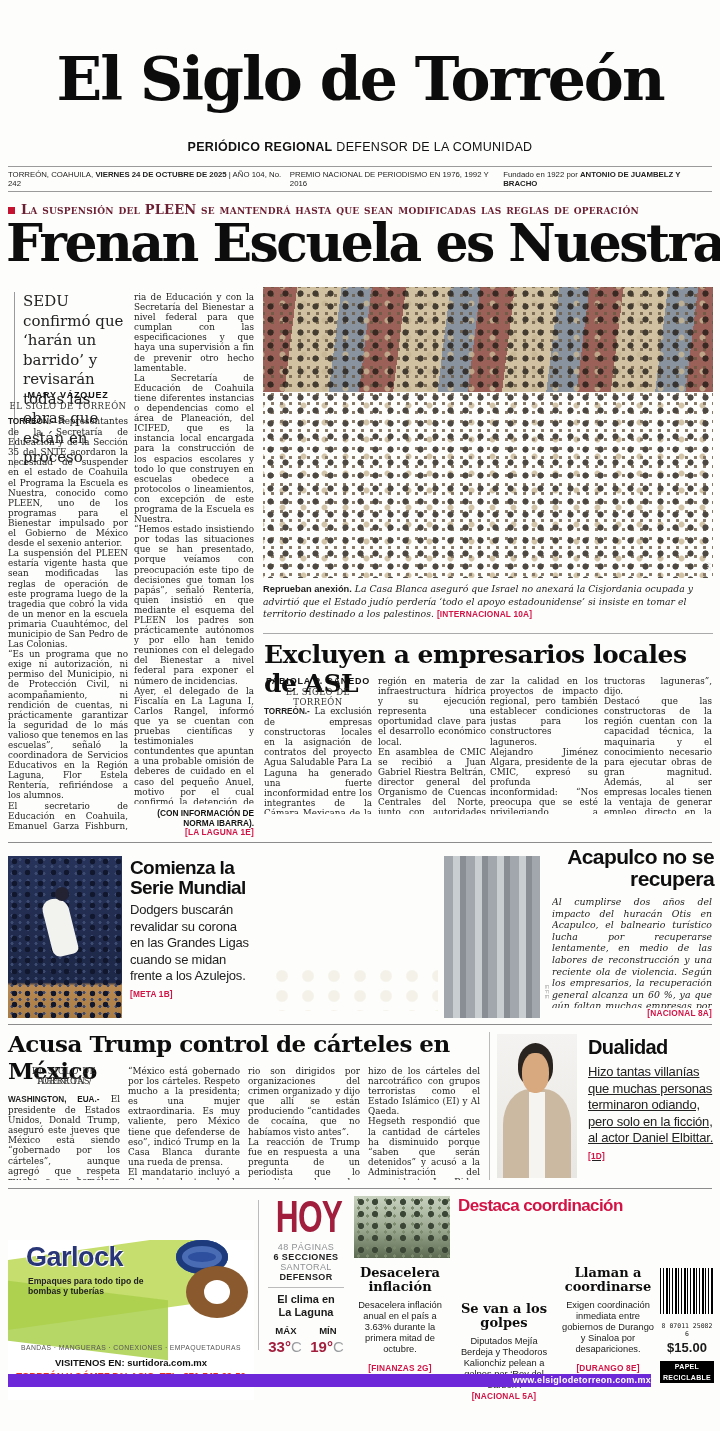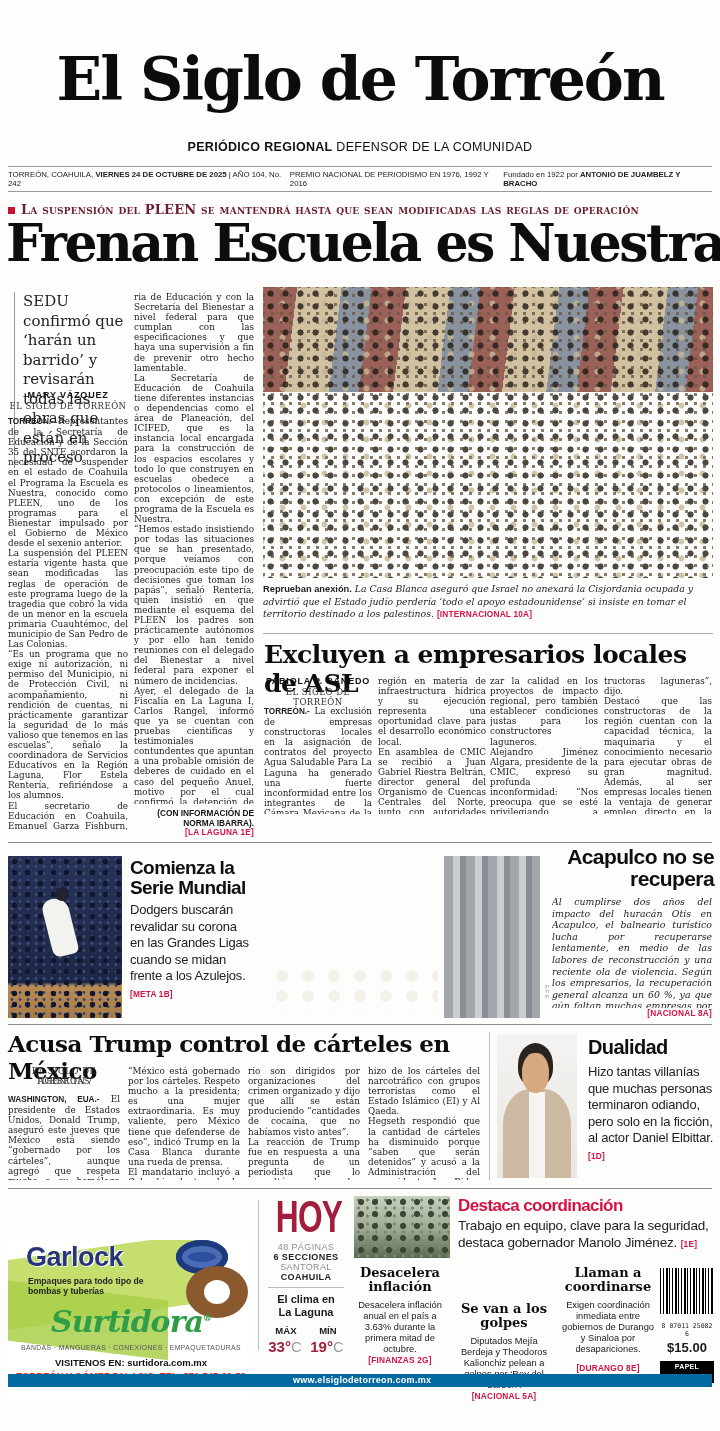--- a/index.html
+++ b/index.html
@@ -96,22 +96,22 @@
   .surt-sub{position:absolute;left:6px;top:104px;width:234px;text-align:center;font-size:6.8px;color:#555;letter-spacing:.4px;}
   .surt-web{position:absolute;left:6px;top:117px;width:234px;text-align:center;font-size:9.5px;font-weight:bold;color:#111;}
   .surt-tel{position:absolute;left:0px;top:130px;width:246px;text-align:center;font-size:9.5px;font-weight:bold;color:#e43024;}
   .hoy-title{color:#a11e3d;font-size:44px;font-weight:bold;transform:scaleX(.72);transform-origin:center;letter-spacing:-1px;}
   .hoy-small{font-size:9px;letter-spacing:.4px;text-align:center;}
   .gray{color:#8d9093;} .dark{color:#222;font-weight:bold;}
   .clima-temp{font-size:15px;font-weight:bold;color:#a11e3d;}
   .clima-unit{color:#9a9da0;font-weight:normal;}
   .barcode{background:repeating-linear-gradient(90deg,#000 0 1px,#fff 1px 3px,#000 3px 4px,#fff 4px 6px,#000 6px 8px,#fff 8px 9px);}
   .recycle{background:#000;color:#fff;font-size:7px;font-weight:bold;text-align:center;line-height:11px;letter-spacing:.3px;}
-  .footer-bar{left:8px;top:1374px;width:704px;height:13px;background:#0369a1;color:#fff;
-     font-size:9px;font-weight:bold;line-height:13px;padding-left:285px;box-sizing:border-box;letter-spacing:.3px;}
+  .footer-bar{left:8px;top:1374px;width:643px;height:13px;background:#6d28d9;color:#fff;
+     font-size:9px;font-weight:bold;line-height:13px;padding-left:285px;box-sizing:border-box;letter-spacing:.3px;text-align:right;}
 </style>
 </head>
 <body>
 
 <div class="page">
 
   <div class="abs masthead-title">El Siglo de Torreón</div>
   <div class="abs masthead-sub">
     <b>PERIÓDICO REGIONAL</b><span> DEFENSOR DE LA COMUNIDAD</span>
   </div>
@@ -198,70 +198,66 @@
 Hegseth respondió que la cantidad de cárteles ha disminuido porque “saben que serán detenidos” y acusó a la Administración del expresidente Joe Biden de facilitar el ingreso del narcotráfico. </span></p>
   <div class="abs vrule" style="left:489px;top:1032px;height:148px;"></div>
 
   <div class="photo photo-portrait" style="left:497px;top:1034px;width:80px;height:144px;">
     <div class="p-torso"></div>
     <div class="p-shirt"></div>
     <div class="p-hair"></div>
     <div class="p-face"></div>
   </div>
   <div class="abs h-cond" style="left:588px;top:1036px;width:126px;font-size:20px;">Dualidad</div>
-  <div class="abs txt-cond" style="left:588px;top:1064px;width:126px;">
+  <div class="abs txt-cond" style="left:588px;top:1064px;width:126px;text-decoration:underline;">
     <span>Hizo tantas villanías que muchas personas terminaron odiando, pero solo en la ficción, al actor Daniel Elbittar. </span><span class="tag">[1D]</span>
   </div>
 
   <div class="abs hrule" style="left:8px;top:1188px;width:704px;"></div>
 
   <div class="abs garlock">
     <div class="g-swoosh1"></div>
     <div class="g-swoosh2"></div>
     <div class="g-flange"></div>
     <div class="g-gasket"></div>
     <div class="g-name">Garlock</div>
     <div class="g-line1">Empaques para todo tipo de bombas y tuberías</div>
-    <div class="surtidora"><span>Surtidora</span><sup style="font-size:9px;">®</sup></div>
     <div class="surt-sub">BANDAS · MANGUERAS · CONEXIONES · EMPAQUETADURAS</div>
     <div class="surt-web">VISITENOS EN: surtidora.com.mx</div>
     <div class="surt-tel">TORREÓN Y GÓMEZ PALACIO, TEL: 871-747-69-50</div>
   </div>
   <div class="abs vrule" style="left:258px;top:1200px;height:150px;"></div>
 
   <div class="abs" style="left:264px;top:1192px;width:84px;text-align:center;">
     <div class="hoy-title">HOY</div>
     <div class="hoy-small gray">48 PÁGINAS</div>
     <div class="hoy-small dark">6 SECCIONES</div>
     <div class="hoy-small gray">SANTORAL</div>
-    <div class="hoy-small dark">COAHUILA</div>
+    <div class="hoy-small dark">DEFENSOR</div>
     <div style="height:1px;background:#bbb;margin:5px 4px;"></div>
     <div style="font-size:11px;font-weight:bold;white-space:pre-line;line-height:12.5px;">El clima en
 La Laguna</div>
     <div style="display:flex;justify-content:space-around;margin-top:7px;font-size:9.5px;font-weight:bold;">
       <span>MÁX</span>
       <span>MÍN</span>
     </div>
     <div style="display:flex;justify-content:space-around;margin-top:2px;">
       <span class="clima-temp"><span>33°</span><span class="clima-unit">C</span></span>
       <span class="clima-temp"><span>19°</span><span class="clima-unit">C</span></span>
     </div>
   </div>
 
   <div class="photo photo-coord" style="left:354px;top:1196px;width:96px;height:62px;"></div>
   <div class="abs h-cond" style="left:458px;top:1196px;width:256px;font-size:17px;color:#d31245;">Destaca coordinación</div>
-  <div class="abs txt-cond" style="left:458px;top:1218px;width:256px;font-size:13.5px;">
-    <span>Trabajo en equipo, clave para la seguridad, destaca gobernador Manolo Jiménez. </span><span class="tag">[1E]</span>
-  </div>
 
   <div class="abs" style="left:352px;top:1266px;width:96px;text-align:center;">
     <div class="serif-head" style="font-size:13px;line-height:14px;white-space:pre-line;">Desacelera
 inflación</div>
     <div style="font-size:9.3px;line-height:11px;margin-top:6px;">Desacelera inflación anual en el país a 3.63% durante la primera mitad de octubre.</div>
-    <div class="tag" style="">[FINANZAS 2G]</div>
+    <div class="tag" style="margin-top:8px;">[FINANZAS 2G]</div>
   </div>
   <div class="abs" style="left:456px;top:1302px;width:96px;text-align:center;">
     <div class="serif-head" style="font-size:13px;line-height:14px;white-space:pre-line;">Se van a los
 golpes</div>
     <div style="font-size:9.3px;line-height:11px;margin-top:6px;">Diputados Mejía Berdeja y Theodoros Kalionchiz pelean a golpes por ‘Rey del Carbón’.</div>
     <div class="tag" style="">[NACIONAL 5A]</div>
   </div>
   <div class="abs" style="left:560px;top:1266px;width:96px;text-align:center;">
     <div class="serif-head" style="font-size:13px;line-height:14px;white-space:pre-line;">Llaman a
 coordinarse</div>

